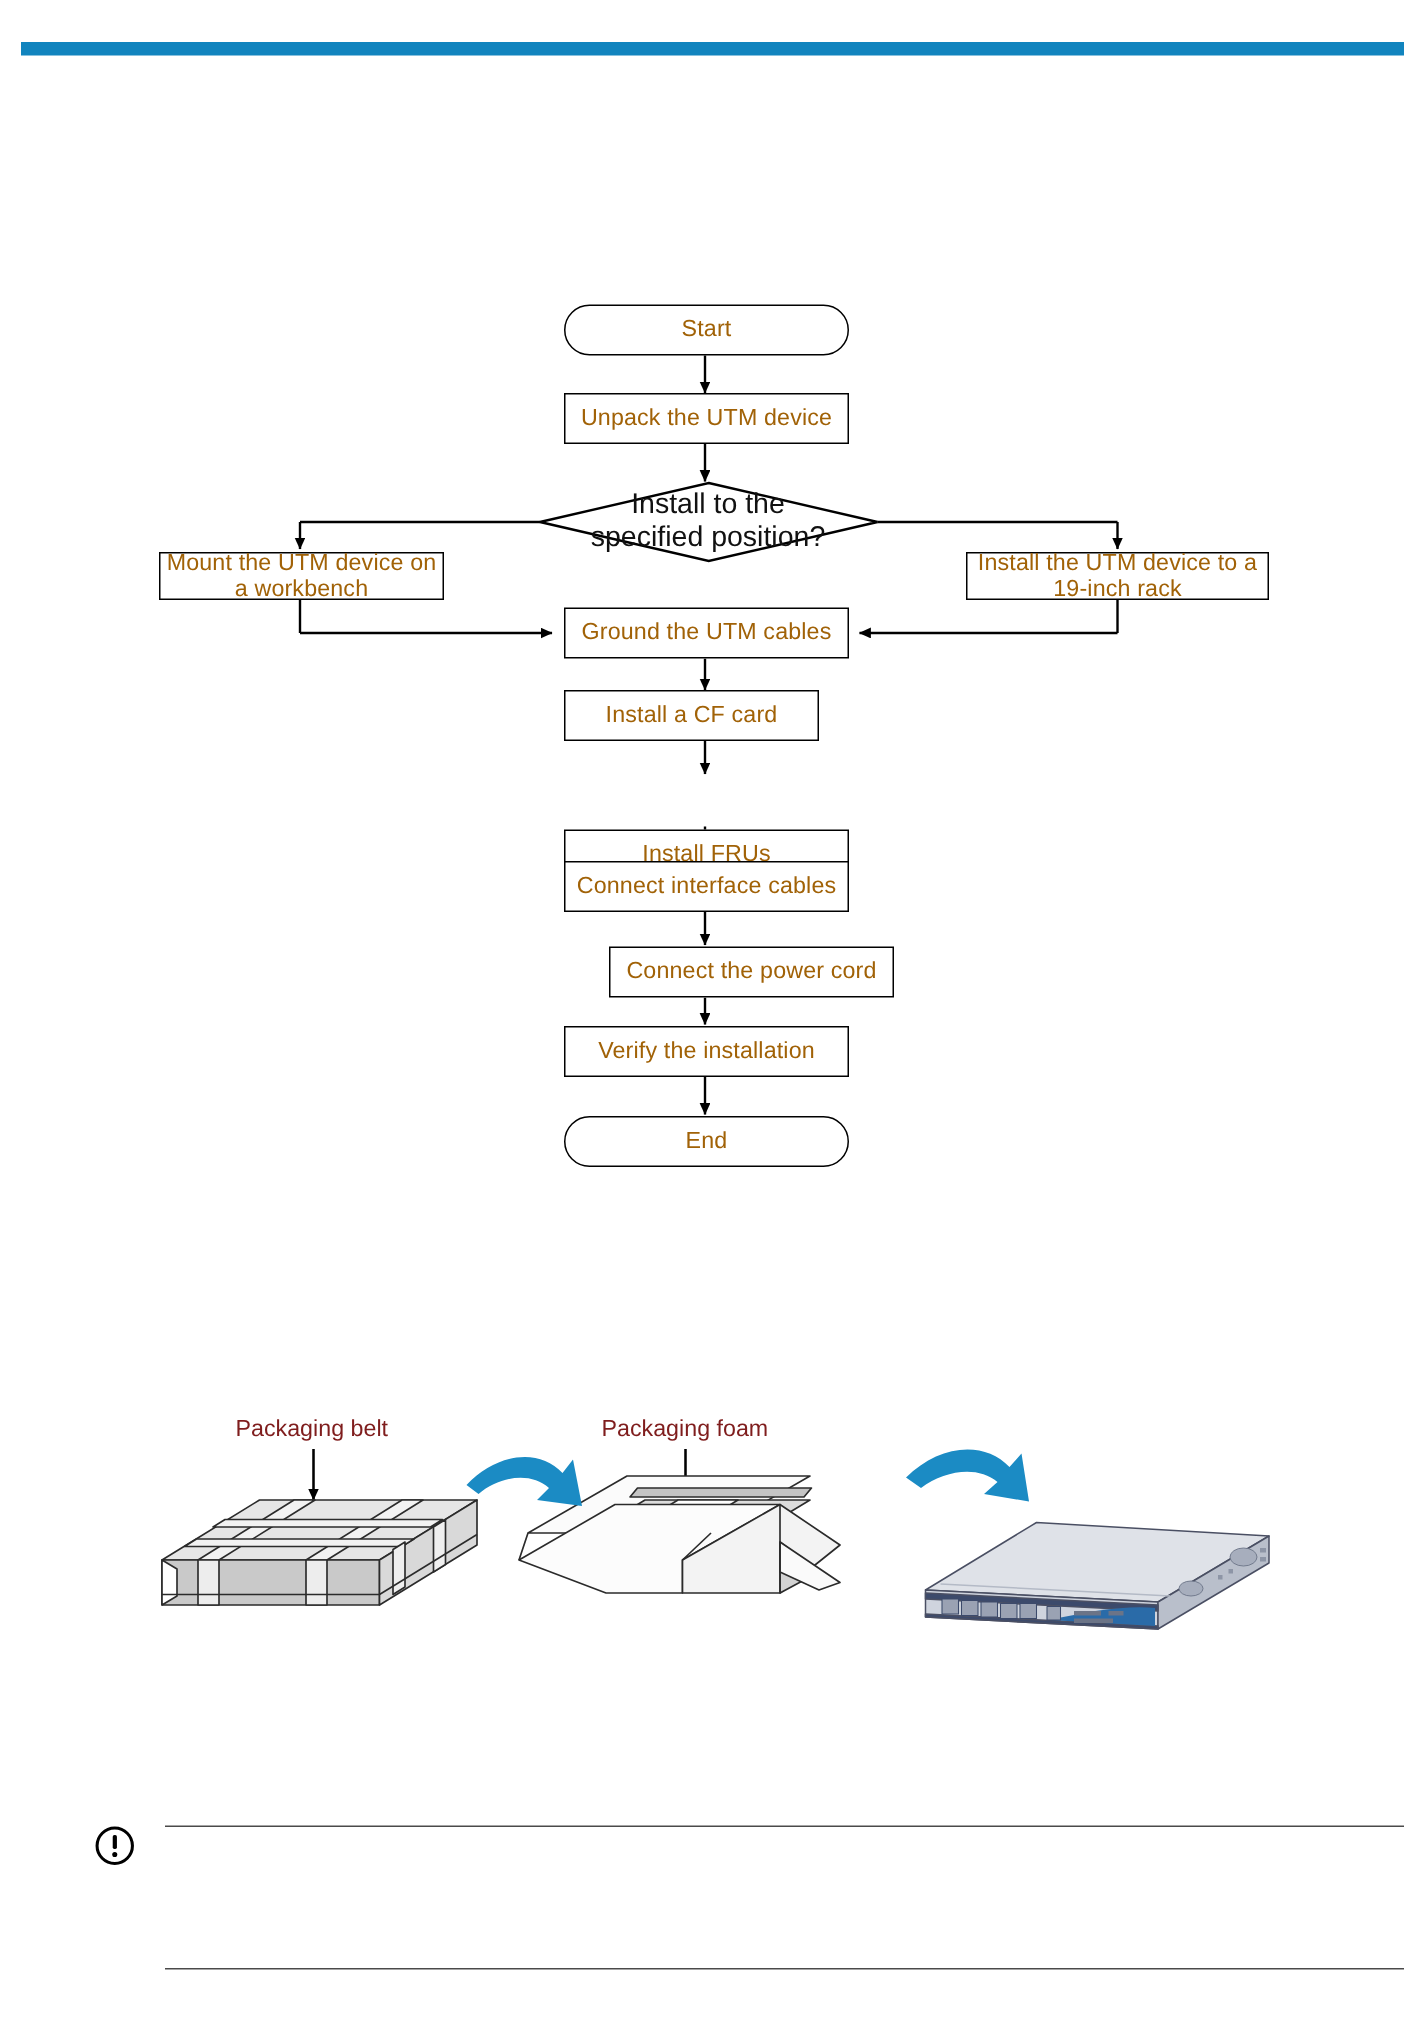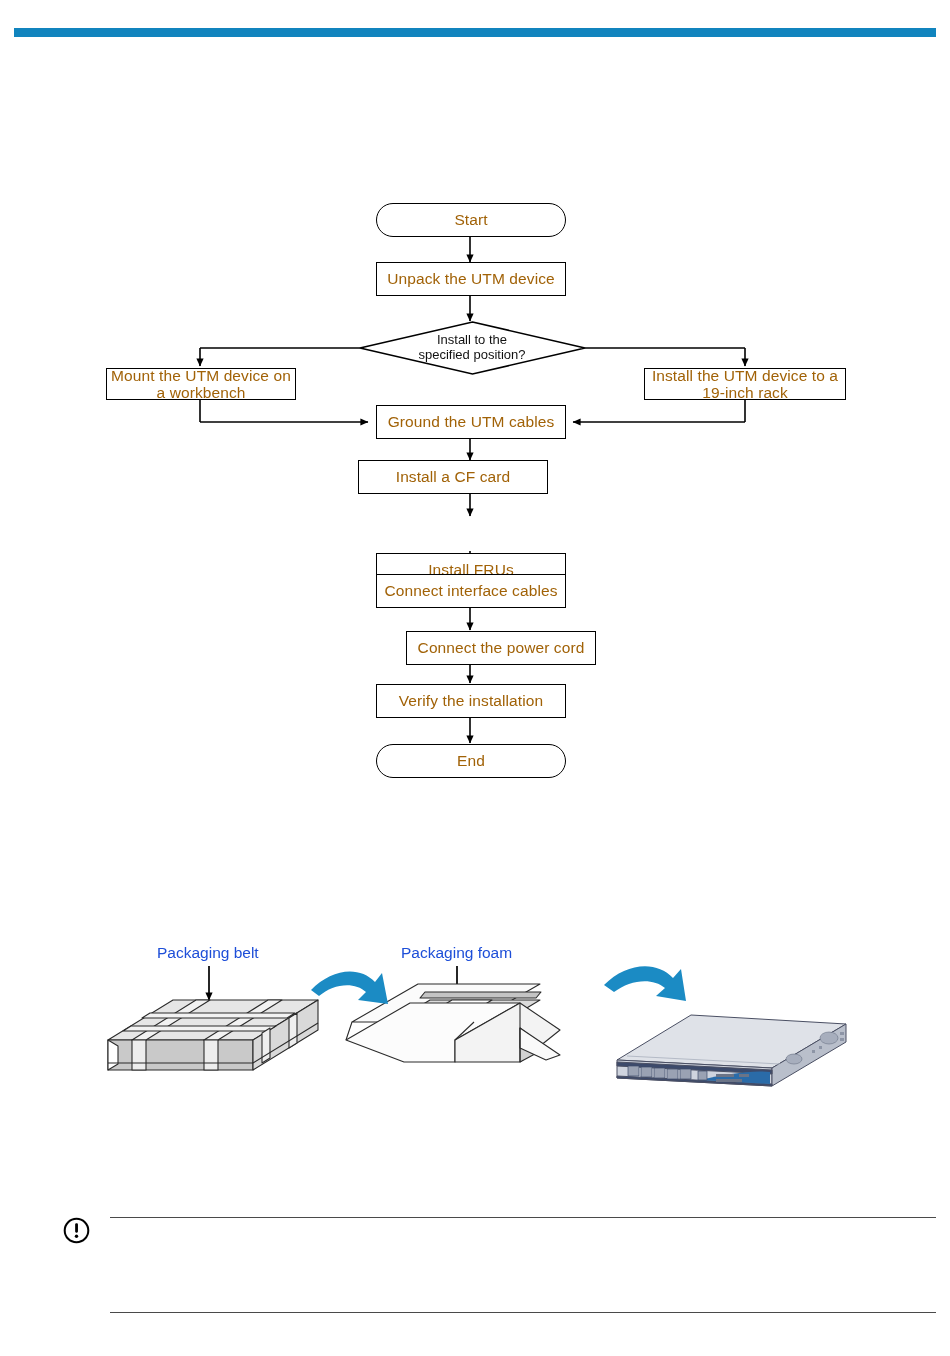--- a/index.html
+++ b/index.html
@@ -53,39 +53,39 @@
   }
   .fc-terminal {
     border-radius: 17px;
   }
   .fc-diamond-label {
     position: absolute;
     display: flex;
     align-items: center;
     justify-content: center;
     text-align: center;
-    font-size: 13px;
+    font-size: 19px;
     line-height: 1.14;
     color: #111;
     background: transparent;
   }
 
   
   .illus {
     position: absolute;
     left: 0;
     top: 0;
     width: 950px;
     height: 1356px;
     pointer-events: none;
   }
   .callout {
     position: absolute;
     font-size: 15.5px;
-    color: #1d4ed8;
+    color: #7f1d1d;
     white-space: nowrap;
   }
 
   
   .note-rule {
     position: absolute;
     background: #4a4a4a;
     height: 1.4px;
   }
   .note-icon {
@@ -163,21 +163,21 @@
 
   <div class="fc-node" style="left:644px; top:368px; width:202px; height:32px; flex-direction:column; justify-content:center;">
     <span>Install the UTM device to a</span>
     <span>19-inch rack</span>
   </div>
 
   <div class="fc-node" style="left:376px; top:405px; width:190px; height:34px;">
     <span>Ground the UTM cables</span>
   </div>
 
-  <div class="fc-node" style="left:358px; top:460px; width:190px; height:34px;">
+  <div class="fc-node" style="left:376px; top:460px; width:170px; height:34px;">
     <span>Install a CF card</span>
   </div>
 
   <div class="fc-node" style="left:376px; top:517px; width:190px; height:34px;margin-top:36px;">
     <span>Install FRUs</span>
   </div>
 
   <div class="fc-node" style="left:376px; top:574px; width:190px; height:34px;">
     <span>Connect interface cables</span>
   </div>

